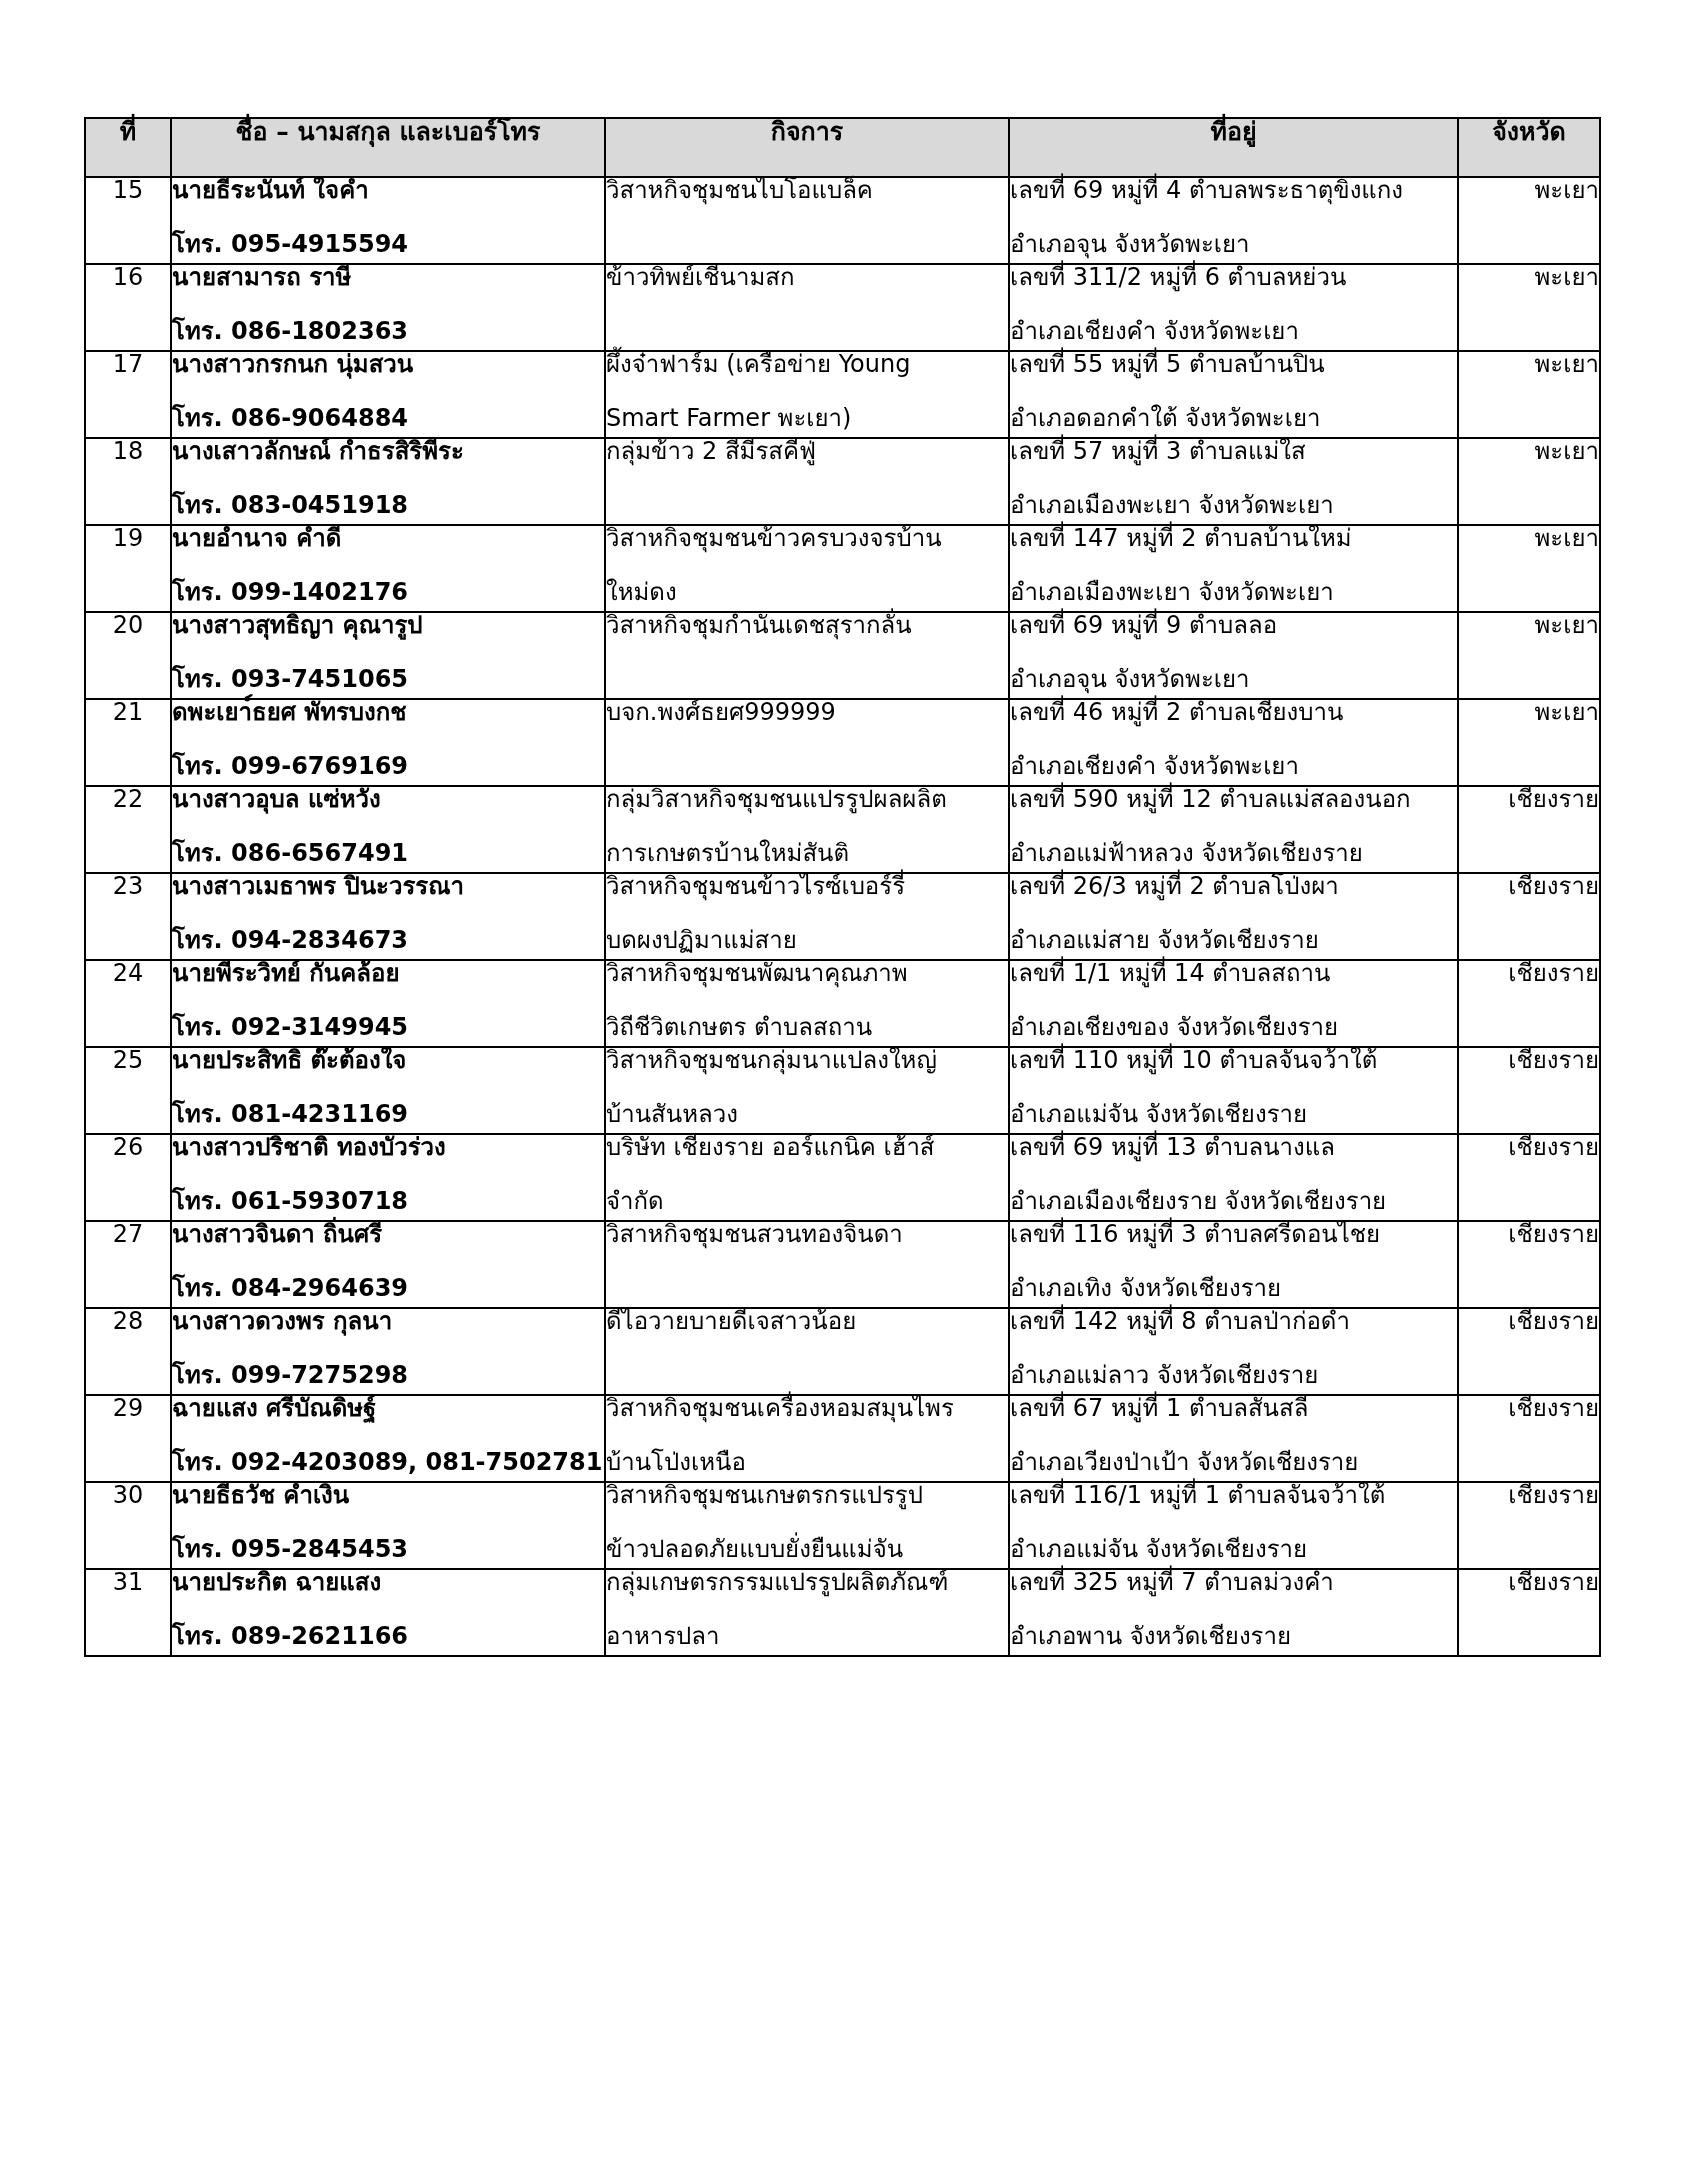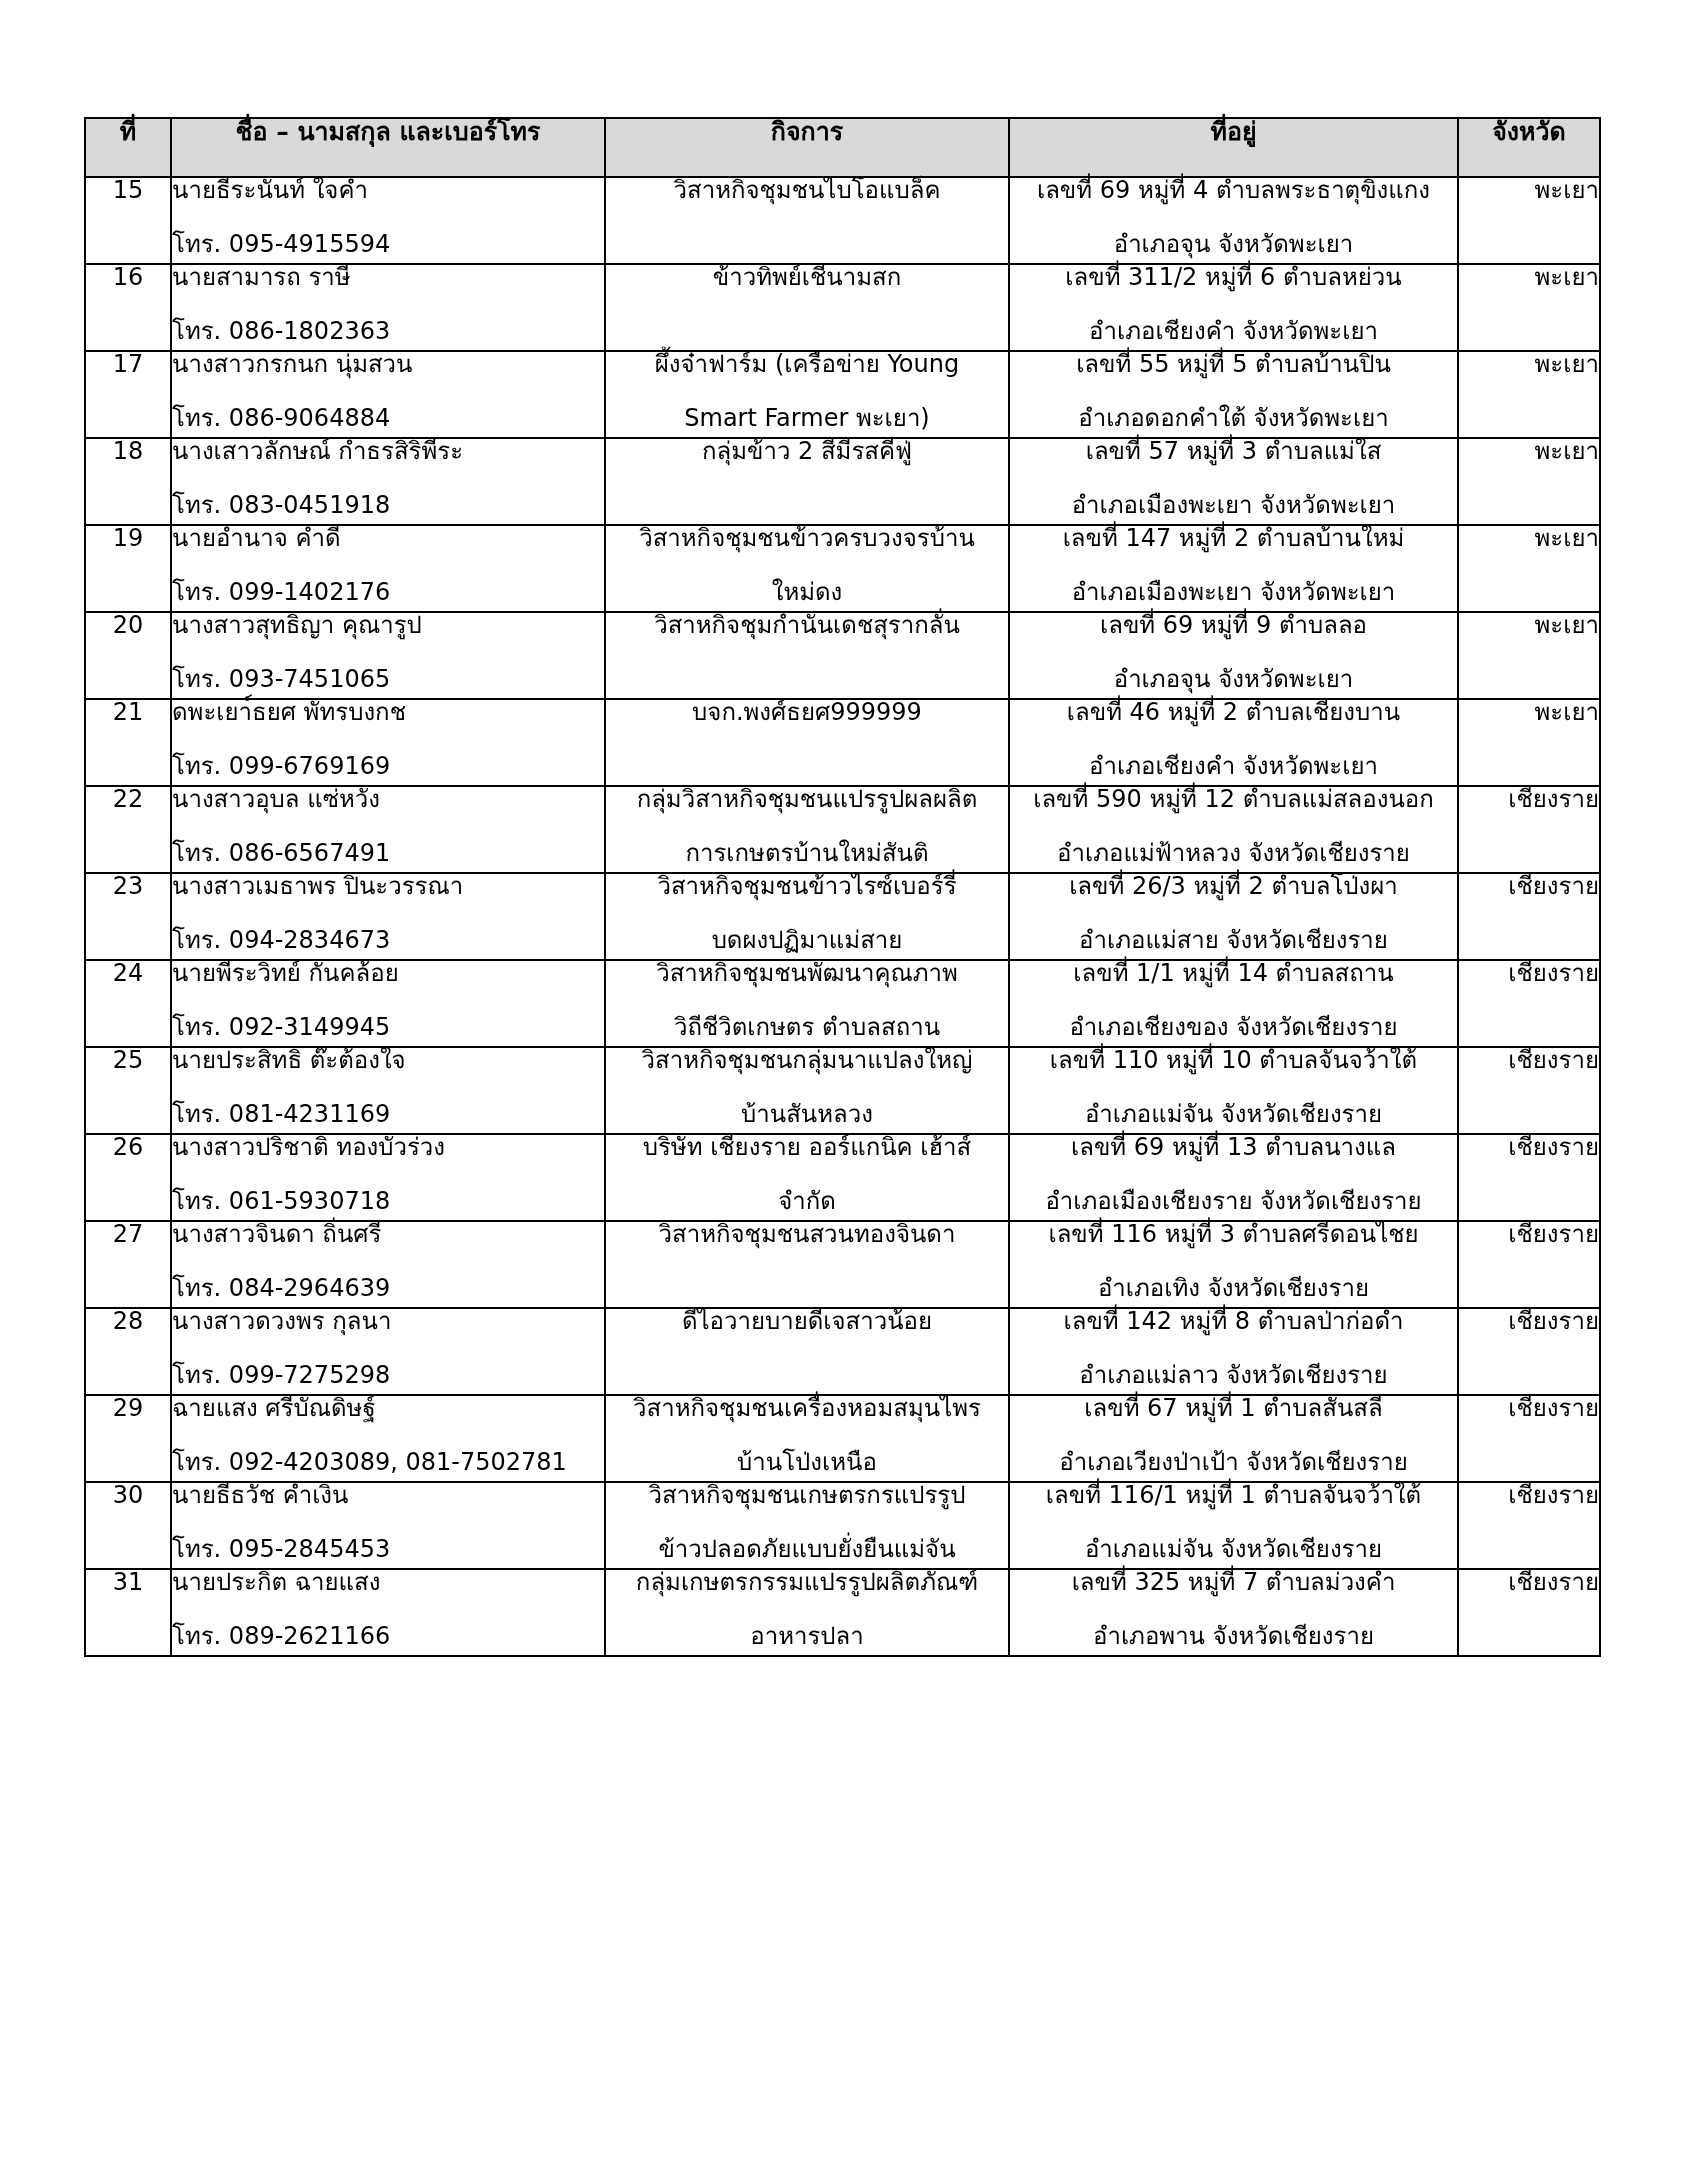--- a/index.html
+++ b/index.html
@@ -57,33 +57,32 @@
   td.no {
     text-align: center;
     padding-top: 12px;
     font-size: 24px;
   }
   td.name {
     text-align: left;
     padding-left: 14px;
   }
   td.biz, td.addr {
-    text-align: center;
   }
   td.prov {
     text-align: right;
     padding-top: 12px;
   }
   .line {
     display: block;
     white-space: nowrap;
     margin: 0;
     padding: 0;
   }
-  td.name .line { margin-bottom: 30px; }
+  td.name .line { margin-bottom: 30px; font-weight: bold; }
   td.name .line:last-child { margin-bottom: 7px; }
   td.biz .line, td.addr .line { margin-bottom: 30px; }
   td.biz .line:last-child, td.addr .line:last-child { margin-bottom: 0; }
 </style>
 </head>
 <body>
 
 <div class="page">
   <table class="doc-table">
     <colgroup>

